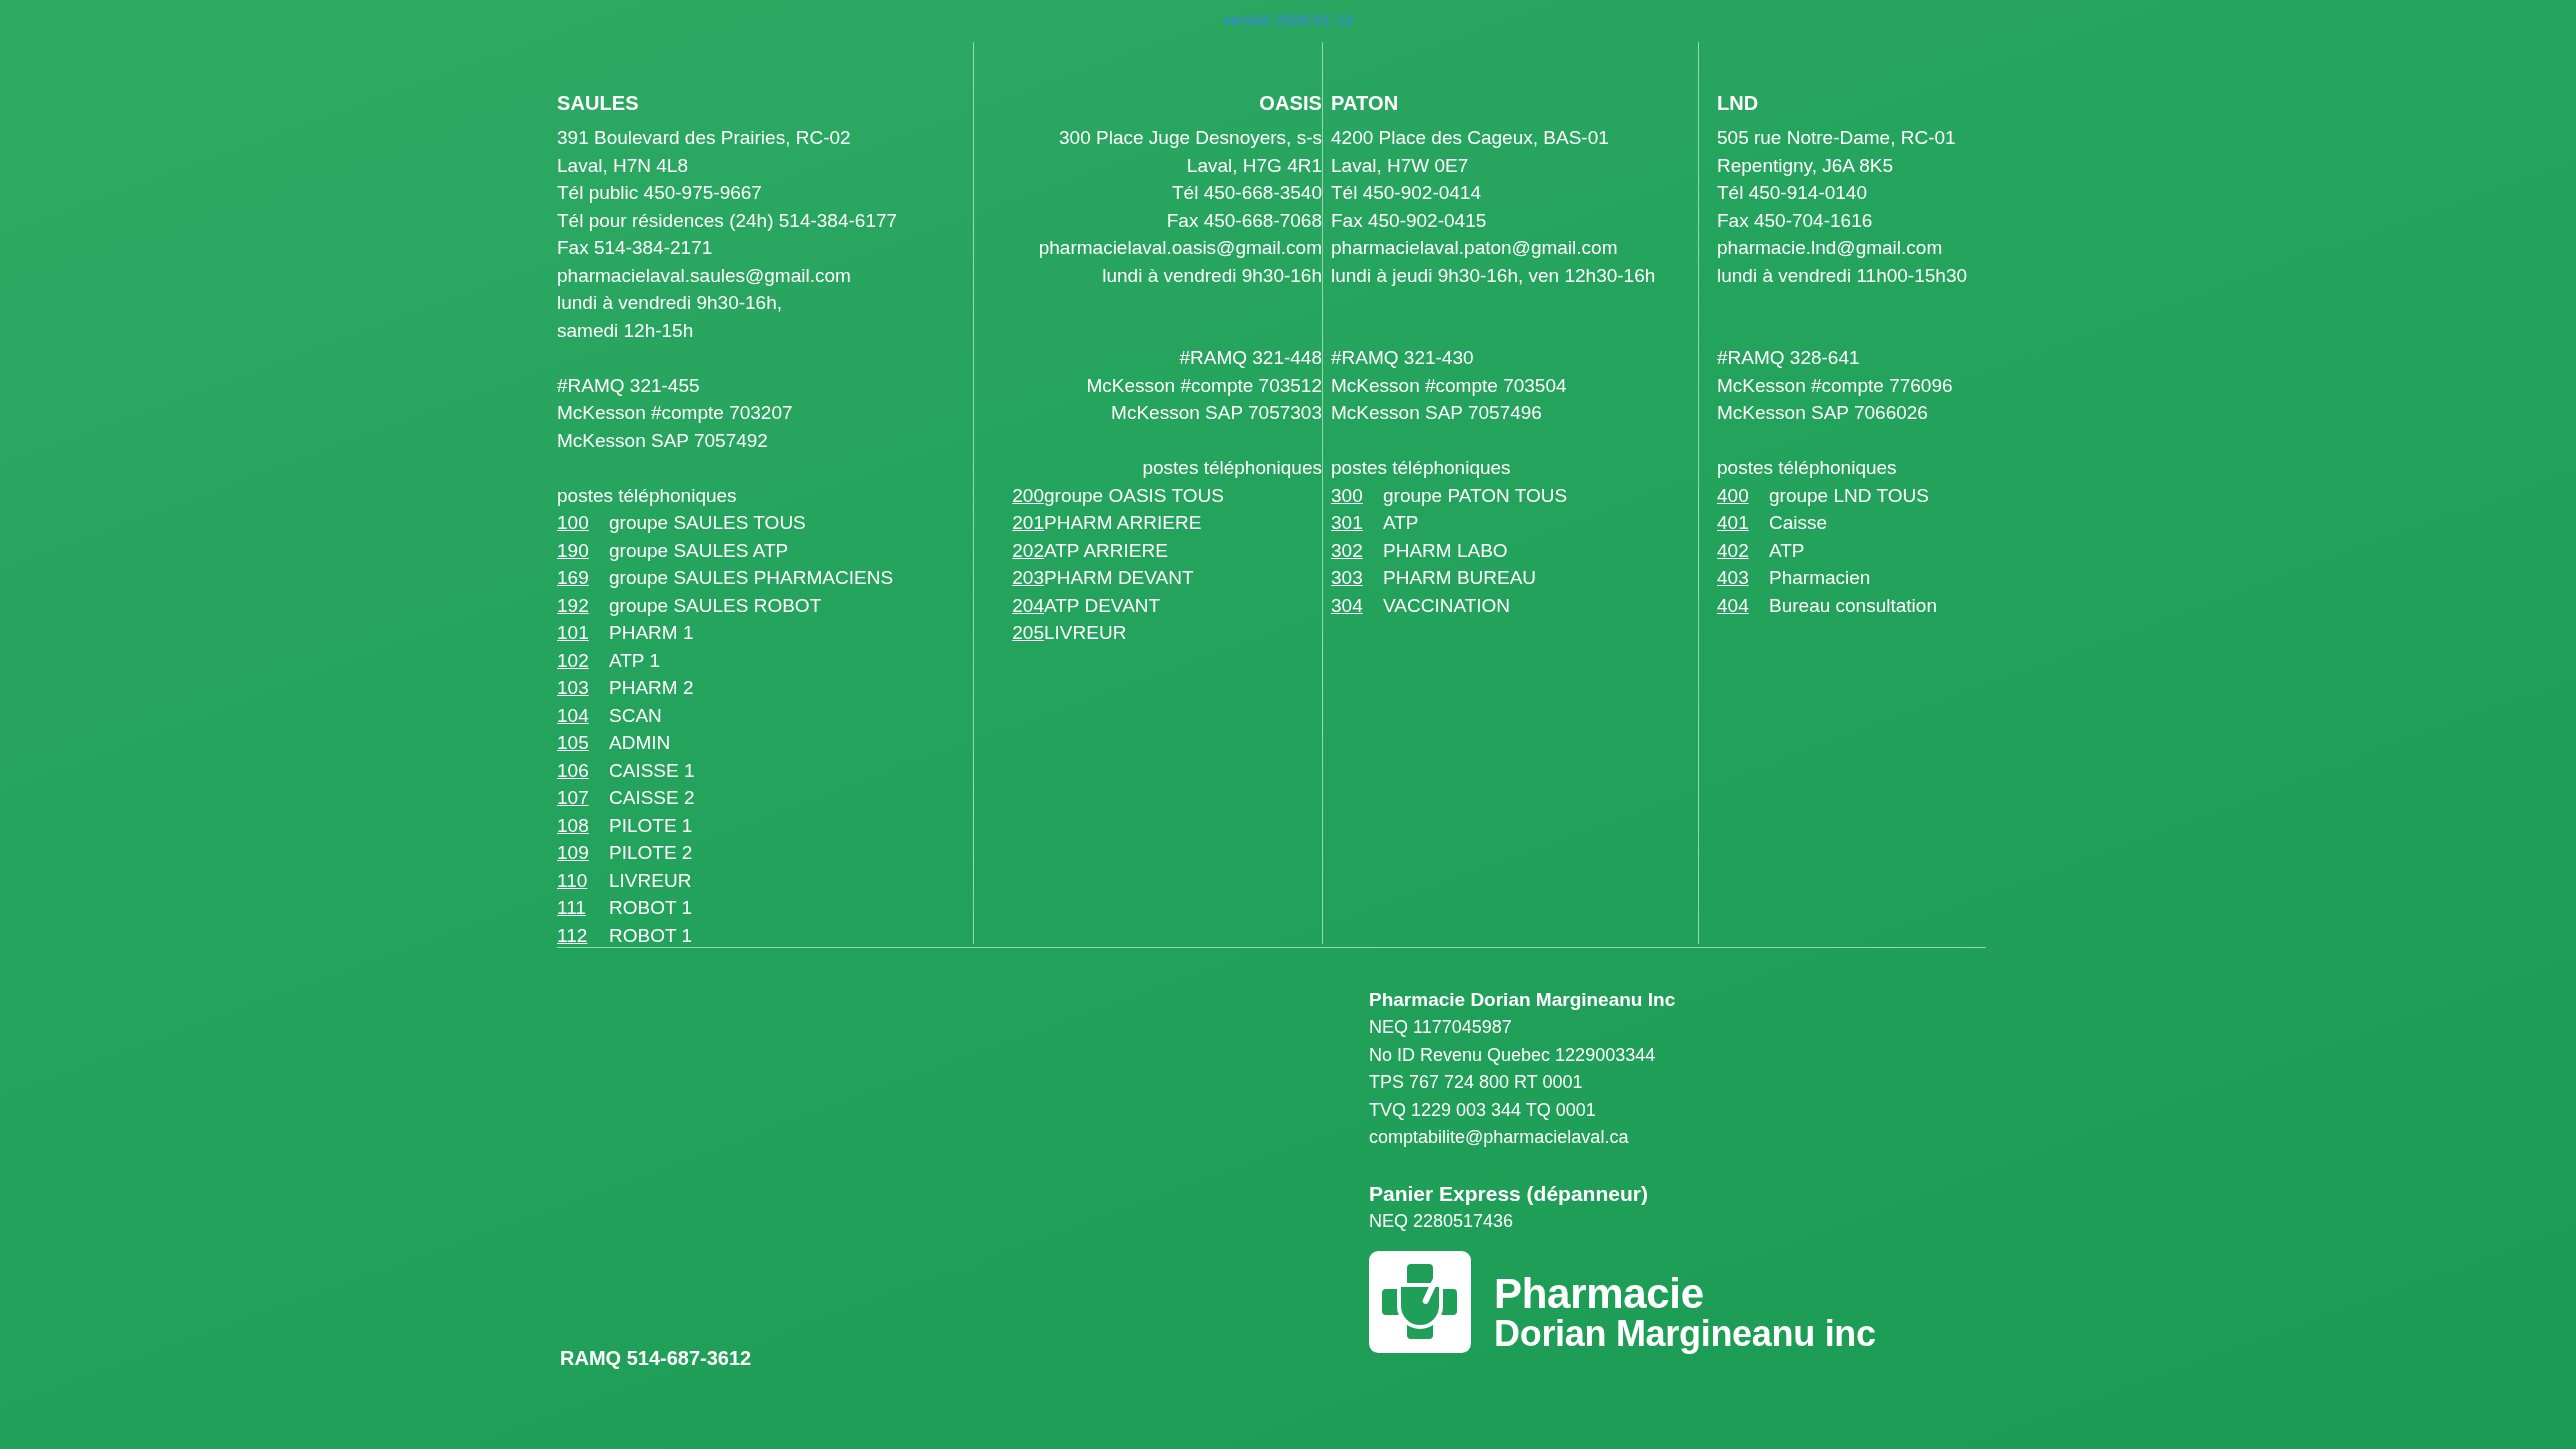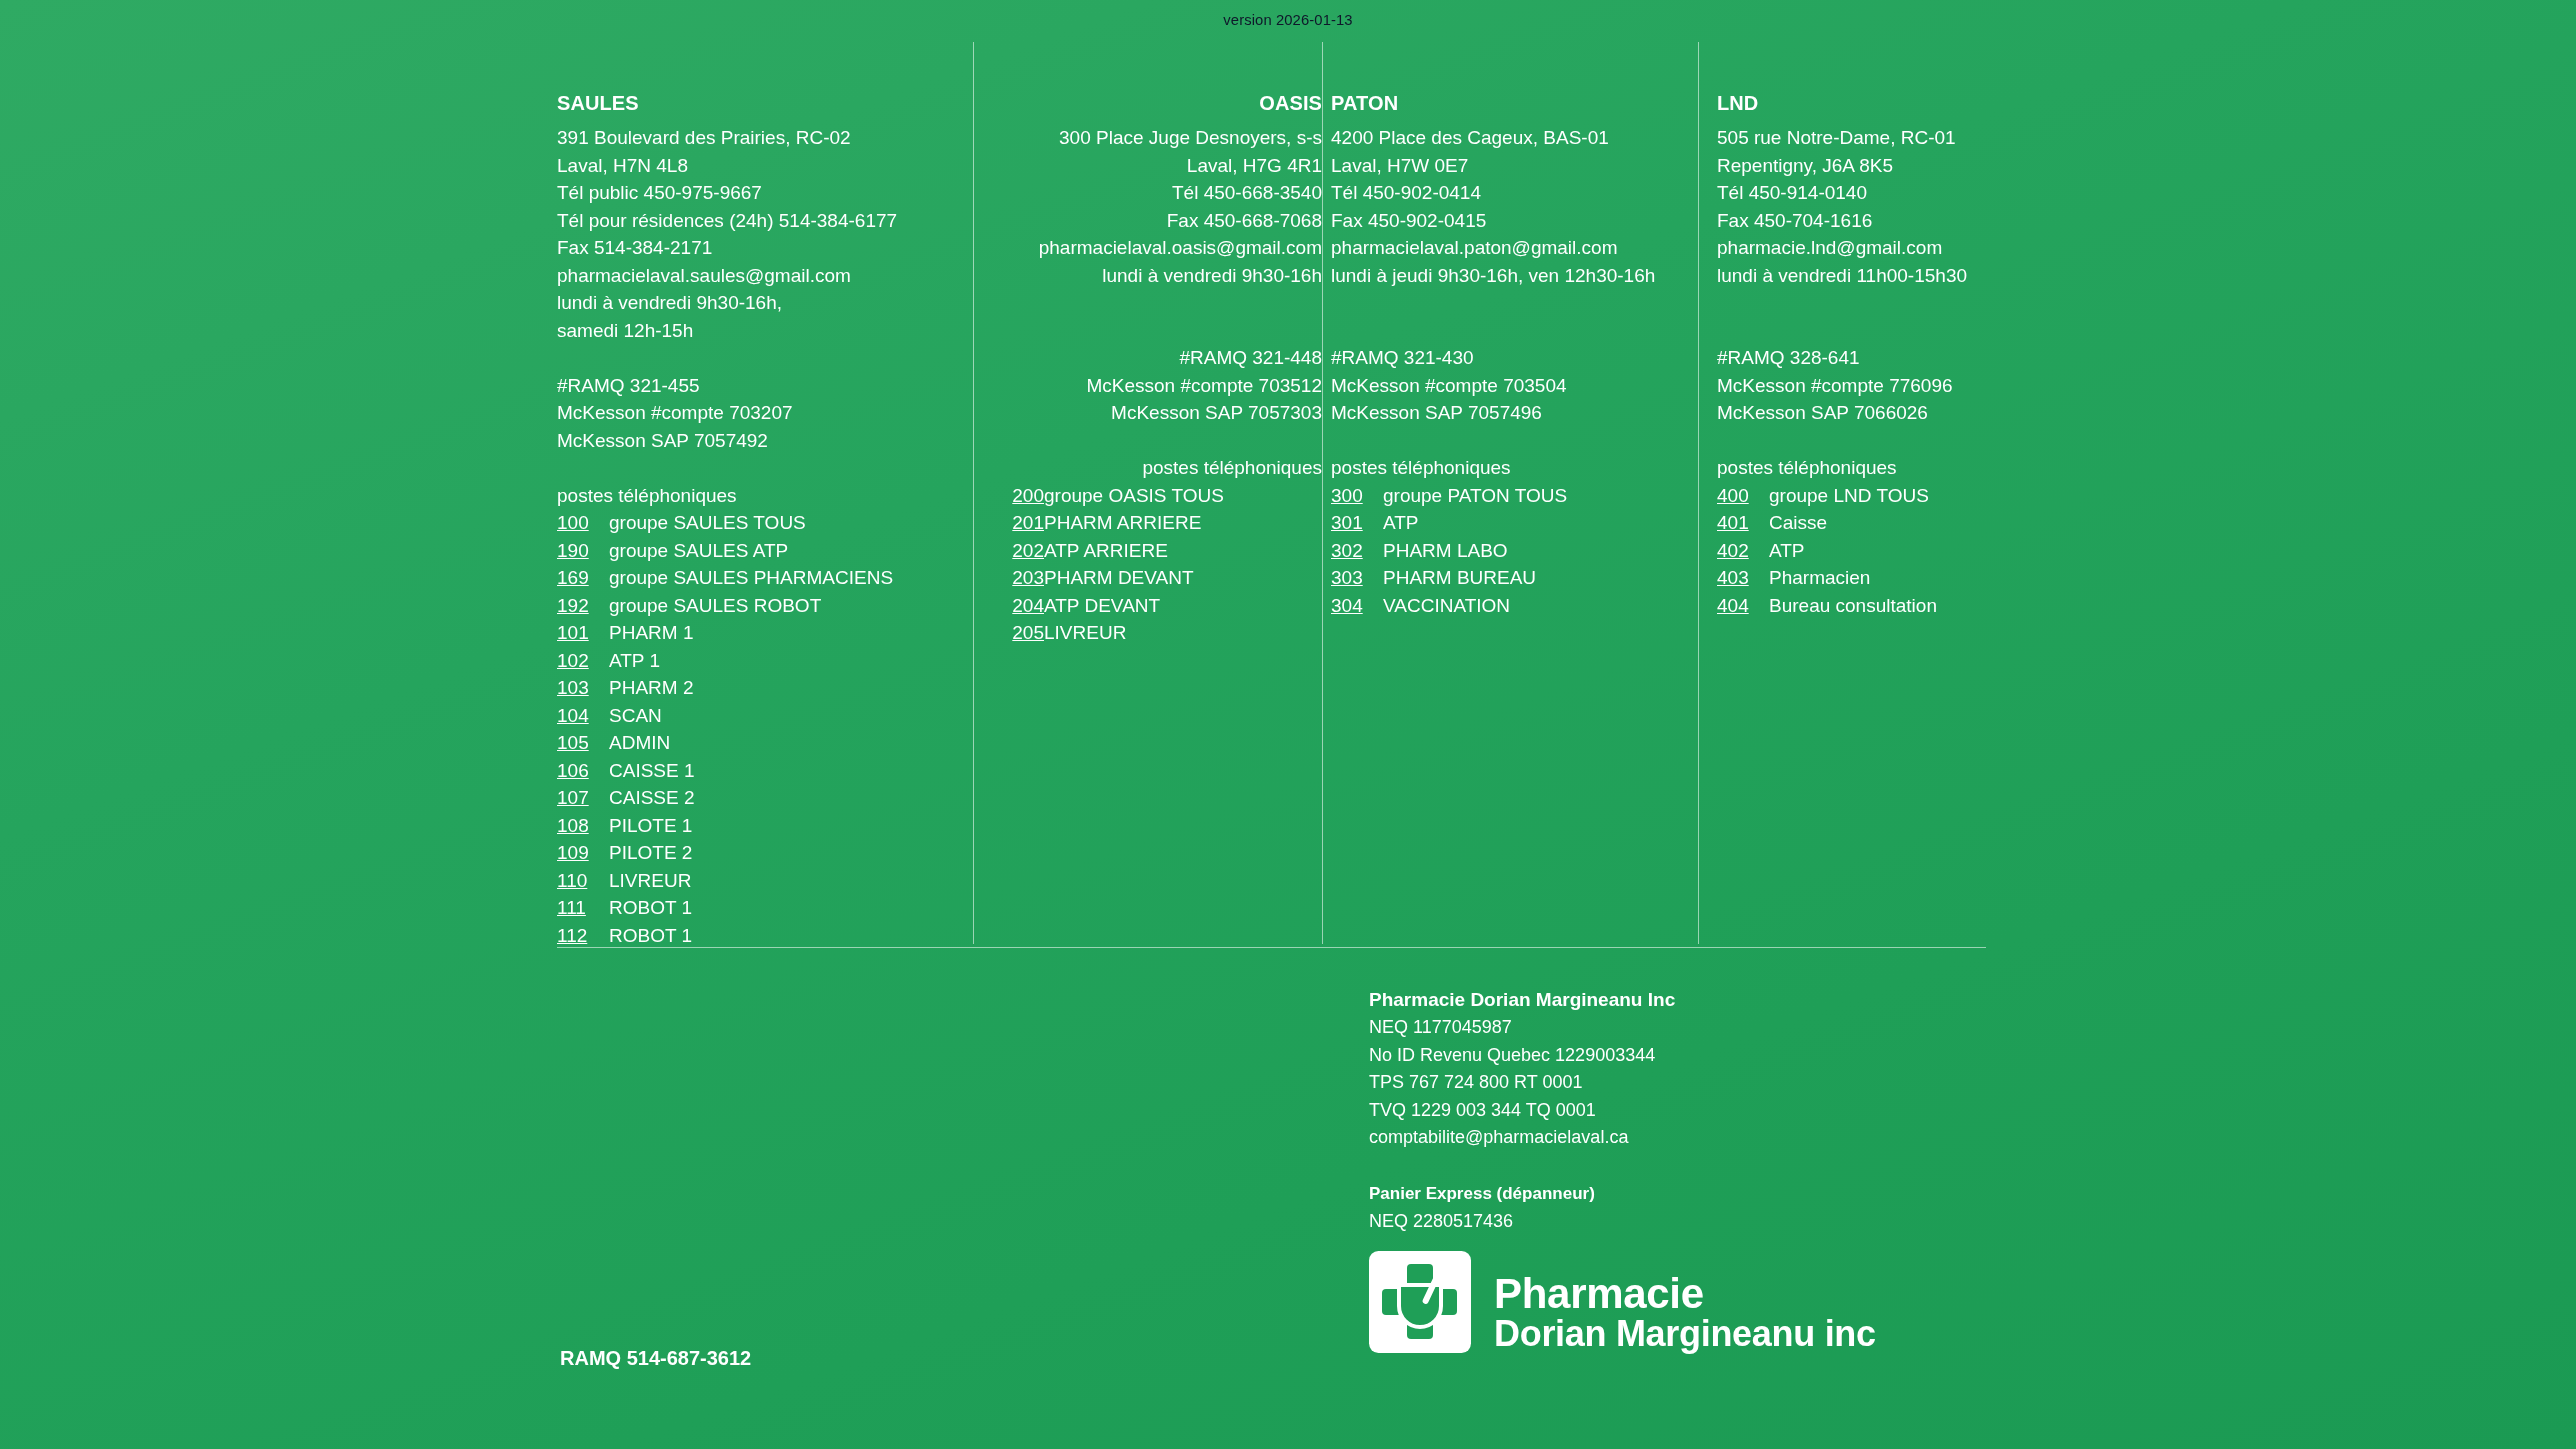--- a/index.html
+++ b/index.html
@@ -17,21 +17,21 @@
     position: relative;
   }
   
   .version {
     position: absolute;
     top: 12px;
     left: 0;
     width: 100%;
     text-align: center;
     font-size: 14.8px;
-    color: #0f172a;
+    color: #3b82f6;
     letter-spacing: 0.1px;
   }
 
   
   .columns {
     position: absolute;
     left: 557px;
     top: 42px;
     width: 1429px;
     display: flex;
@@ -100,21 +100,21 @@
     font-size: 19px;
     font-weight: bold;
     line-height: 28px;
   }
   .company .line2 {
     font-size: 18px;
     line-height: 27.5px;
     white-space: pre;
   }
   .company .sub-title {
-    font-size: 17px;
+    font-size: 21px;
     font-weight: bold;
     line-height: 28px;
     margin-top: 28px;
   }
 
   
   .bottom-phones {
     position: absolute;
     left: 560px;
     top: 1268px;

